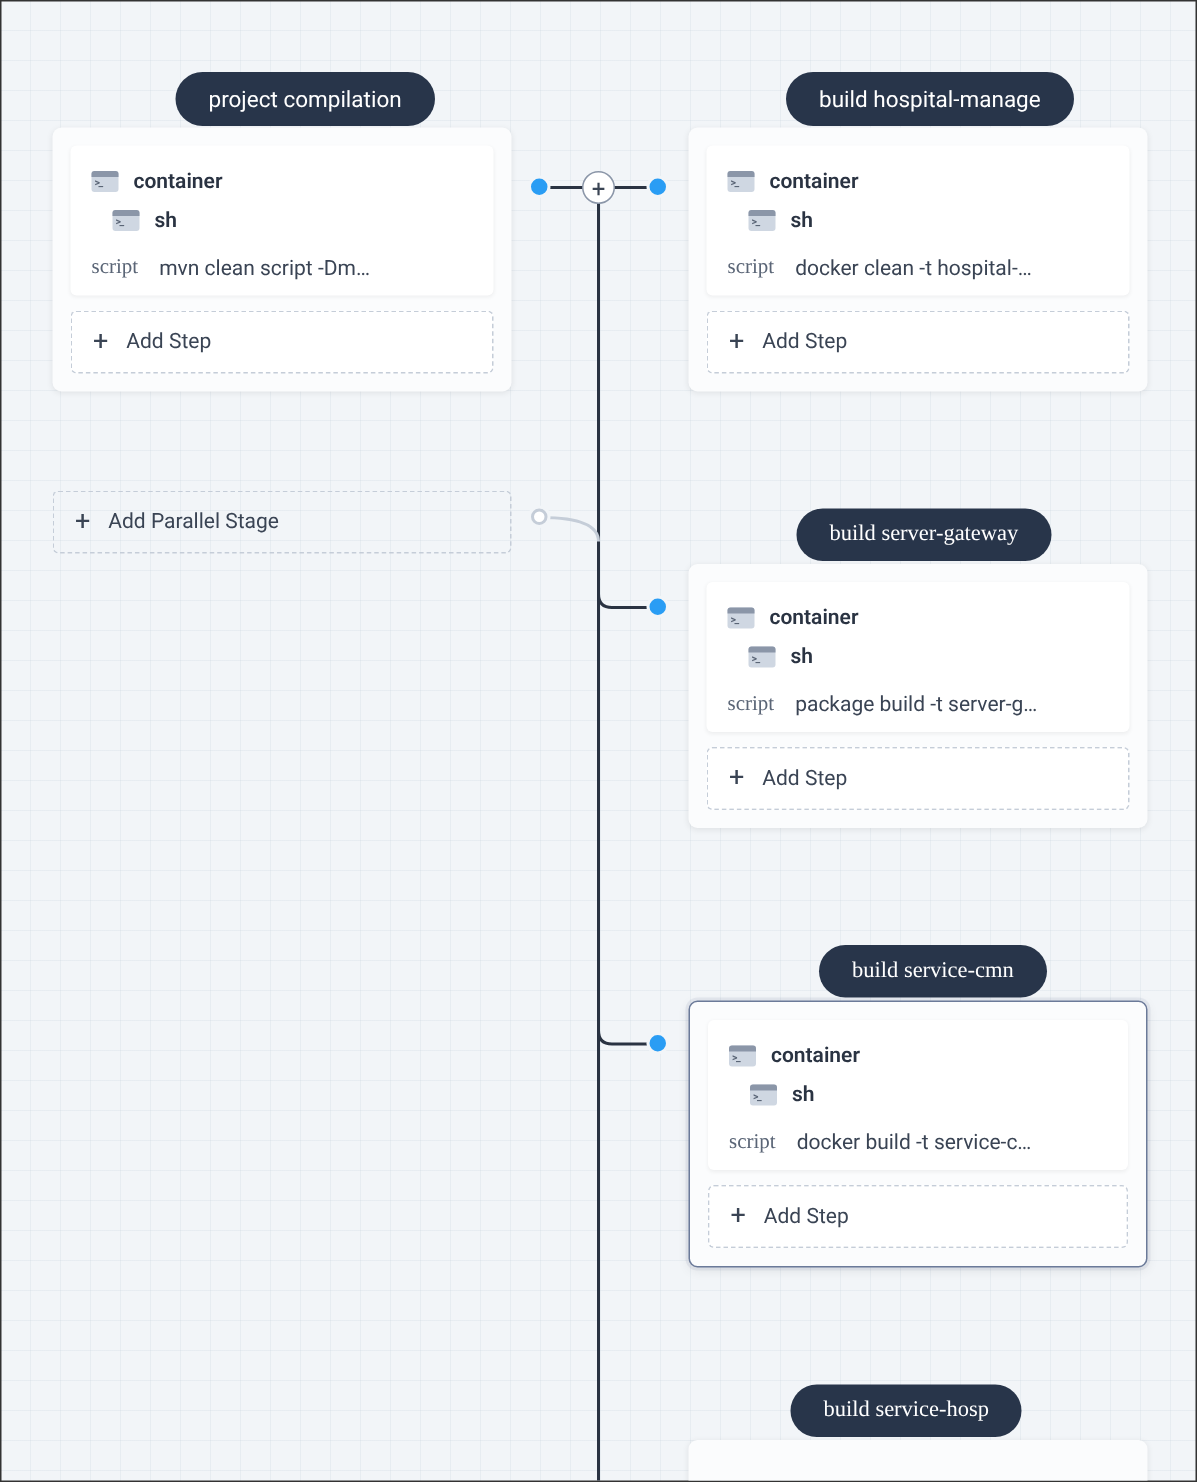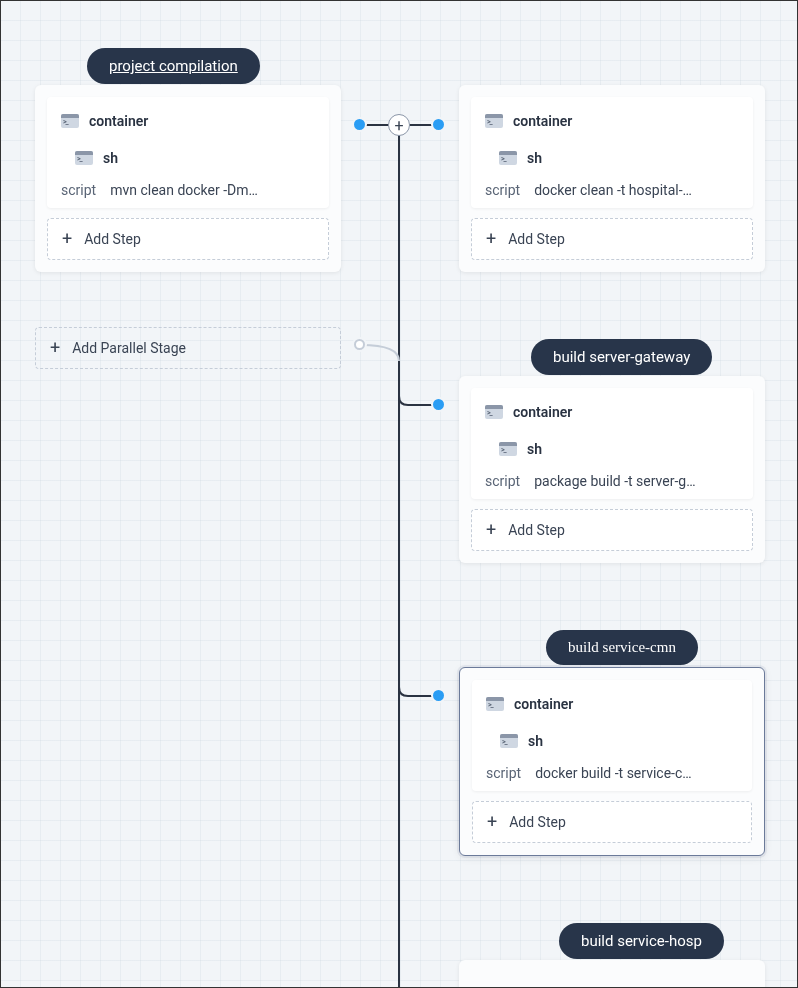--- a/index.html
+++ b/index.html
@@ -48,21 +48,21 @@
     text-align: center;
   }
   .row {
     display: flex;
     align-items: center;
     gap: 10px;
     font-size: 14px;
     color: #2a3342;
     font-weight: 600;
   }
-  .row.step { margin-left: 14px; margin-top: 21px; }
+  .row.step { margin-left: 14px; margin-top: 10px; }
   .terminal-icon {
     width: 18px; height: 14px;
     background: #cfd7e2;
     border-radius: 2px;
     position: relative;
     flex-shrink: 0;
   }
   .terminal-icon::before {
     content: "";
     position: absolute;
@@ -82,21 +82,21 @@
   .script-line {
     display: flex;
     gap: 14px;
     margin-top: 16px;
     font-size: 14px;
     color: #4a5568;
     white-space: nowrap;
     overflow: hidden;
     text-overflow: ellipsis;
   }
-  .script-label { color: #5a6576; }
+  .script-label { color: #5a6576; font-family: Liberation Serif, serif; }
   .script-value { color: #3a4454; overflow: hidden; text-overflow: ellipsis; }
   .add-step-btn, .add-parallel-btn {
     display: flex;
     align-items: center;
     gap: 12px;
     border: 1px dashed #c5cdd8;
     border-radius: 4px;
     padding: 12px 14px;
     font-size: 14px;
     color: #3a4454;
@@ -154,47 +154,48 @@
     <path d="M 360 344 Q 398 344 398 360" stroke="#c5cdd8" stroke-width="2" fill="none"></path>
   </svg>
 
   <div class="node-dot" style="left:353px; top:118px;"></div>
   <div class="add-node" style="left:387px; top:113px;">+</div>
   <div class="node-dot" style="left:432px; top:118px;"></div>
   <div class="node-dot hollow" style="left:353px; top:338px;"></div>
   <div class="node-dot" style="left:432px; top:398px;"></div>
   <div class="node-dot" style="left:432px; top:689px;"></div>
 
-  <div class="pill" style="left:86px; top:47px;text-decoration:underline;">project compilation</div>
+  <div class="pill" style="left:116px; top:47px;">project compilation</div>
   <div class="stage-card" style="left:34px; top:84px;">
     <div class="step-card">
       <div class="row">
         <span class="terminal-icon"></span>
         <span>container</span>
       </div>
       <div class="row step">
         <span class="terminal-icon"></span>
         <span>sh</span>
       </div>
       <div class="script-line">
         <span class="script-label">script</span>
-        <span class="script-value">mvn clean docker -Dm…</span>
+        <span class="script-value">mvn clean script -Dm…</span>
       </div>
     </div>
     <div class="add-step-btn">
       <span class="plus">+</span>
       <span>Add Step</span>
     </div>
   </div>
 
   <div class="add-parallel-btn" style="left:34px; top:326px;">
     <span class="plus">+</span>
     <span>Add Parallel Stage</span>
   </div>
 
+  <div class="pill" style="left:523px; top:47px;">build hospital-manage</div>
   <div class="stage-card" style="left:458px; top:84px;">
     <div class="step-card">
       <div class="row">
         <span class="terminal-icon"></span>
         <span>container</span>
       </div>
       <div class="row step">
         <span class="terminal-icon"></span>
         <span>sh</span>
       </div>
@@ -202,21 +203,21 @@
         <span class="script-label">script</span>
         <span class="script-value">docker clean -t hospital-…</span>
       </div>
     </div>
     <div class="add-step-btn">
       <span class="plus">+</span>
       <span>Add Step</span>
     </div>
   </div>
 
-  <div class="pill" style="left:530px; top:338px;">build server-gateway</div>
+  <div class="pill" style="left:530px; top:338px;font-family:Liberation Serif, serif;">build server-gateway</div>
   <div class="stage-card" style="left:458px; top:375px;">
     <div class="step-card">
       <div class="row">
         <span class="terminal-icon"></span>
         <span>container</span>
       </div>
       <div class="row step">
         <span class="terminal-icon"></span>
         <span>sh</span>
       </div>
@@ -246,16 +247,16 @@
         <span class="script-label">script</span>
         <span class="script-value">docker build -t service-c…</span>
       </div>
     </div>
     <div class="add-step-btn">
       <span class="plus">+</span>
       <span>Add Step</span>
     </div>
   </div>
 
-  <div class="pill" style="left:558px; top:922px;">build service-hosp</div>
+  <div class="pill" style="left:526px; top:922px;font-family:Liberation Serif, serif;">build service-hosp</div>
   <div class="stage-card" style="left:458px; top:959px; height:40px;"></div>
 
 </div>
 
 </body></html>

